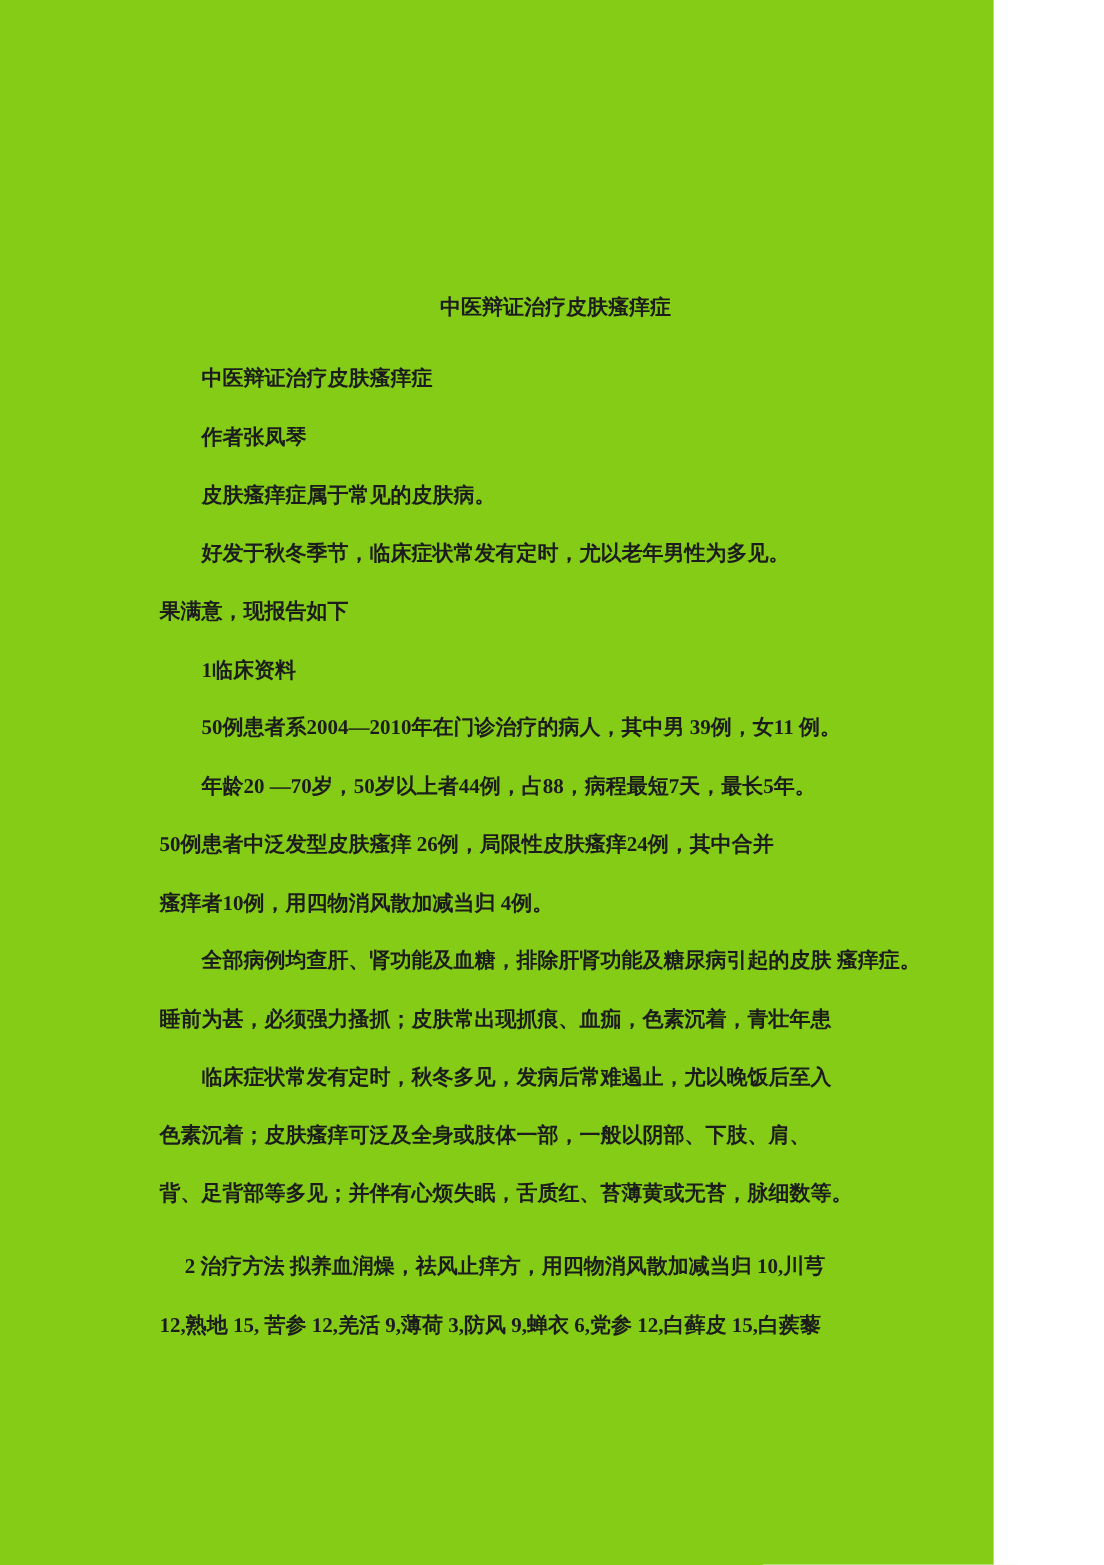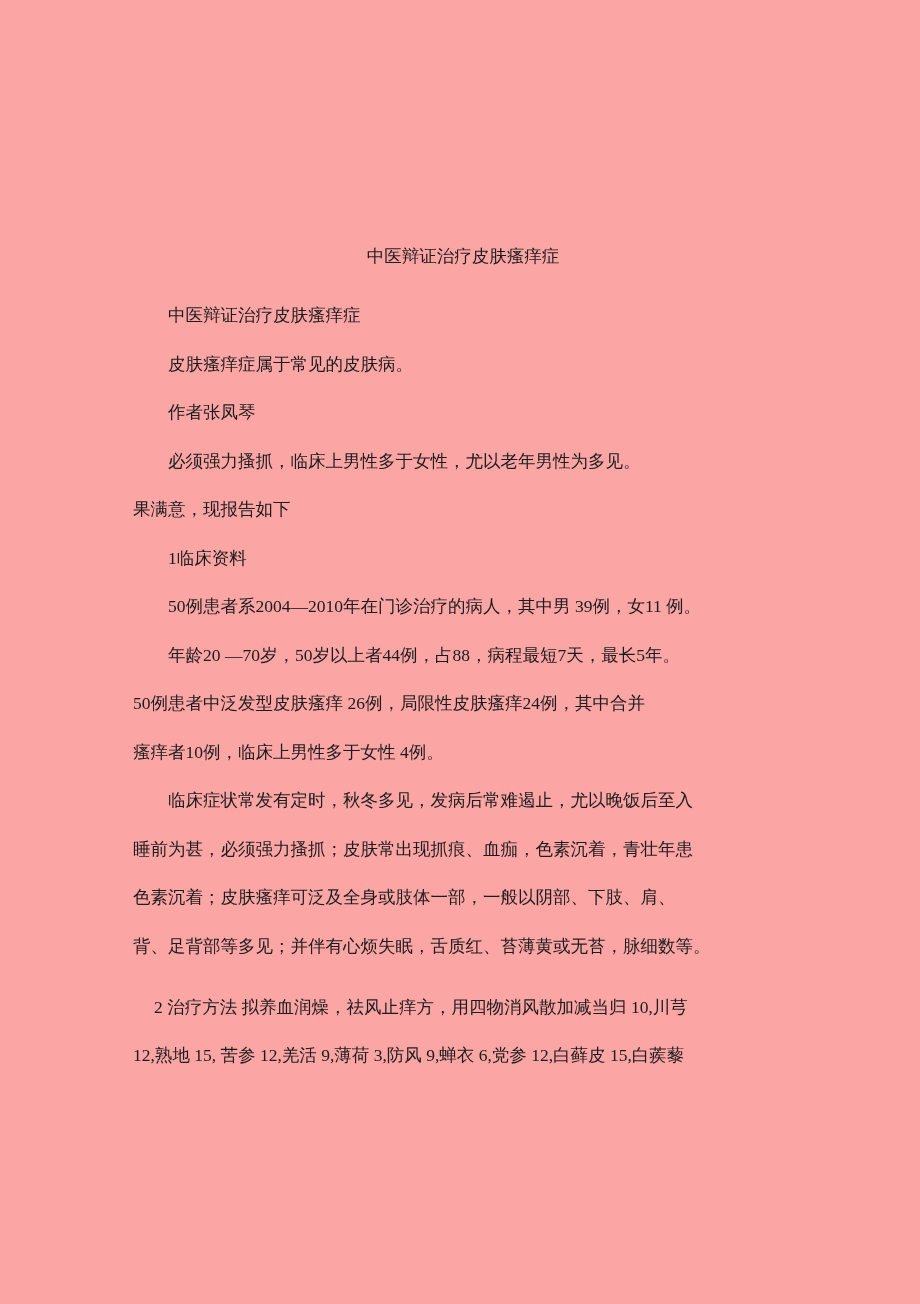--- a/index.html
+++ b/index.html
@@ -2,25 +2,26 @@
 <html><head>
 <meta charset="utf-8">
 <style>
   html, body {
     margin: 0;
     padding: 0;
     background: #ffffff;
   }
   .page {
     position: relative;
-    width: 920px;
+    width: 828px;
     height: 1304px;
-    background: #fca5a5;
+    background: #84cc16;
     overflow: hidden;
     font-family: "Liberation Serif", "DejaVu Serif", serif;
+    font-weight: bold;
   }
   .doc {
     position: absolute;
     left: 133px;
     top: 243px;
     width: 660px;
     color: #1c1c1c;
     font-size: 17.5px;
     line-height: 26px;
   }
@@ -46,29 +47,30 @@
     margin-top: 12.5px;
   }
 </style>
 </head>
 <body>
 
 <div class="page">
   <div class="doc">
       <div class="line line--center">中医辩证治疗皮肤瘙痒症</div>
       <div class="line line--indent">中医辩证治疗皮肤瘙痒症</div>
+      <div class="line line--indent">作者张凤琴</div>
       <div class="line line--indent">皮肤瘙痒症属于常见的皮肤病。</div>
-      <div class="line line--indent">作者张凤琴</div>
-      <div class="line line--indent">必须强力搔抓，临床上男性多于女性，尤以老年男性为多见。</div>
+      <div class="line line--indent">好发于秋冬季节，临床症状常发有定时，尤以老年男性为多见。</div>
       <div class="line line--left">果满意，现报告如下</div>
       <div class="line line--indent">1临床资料</div>
       <div class="line line--indent">50例患者系2004—2010年在门诊治疗的病人，其中男 39例，女11 例。</div>
       <div class="line line--indent">年龄20 —70岁，50岁以上者44例，占88，病程最短7天，最长5年。</div>
       <div class="line line--left">50例患者中泛发型皮肤瘙痒 26例，局限性皮肤瘙痒24例，其中合并</div>
-      <div class="line line--left">瘙痒者10例，临床上男性多于女性 4例。</div>
+      <div class="line line--left">瘙痒者10例，用四物消风散加减当归 4例。</div>
+      <div class="line line--indent">全部病例均查肝、肾功能及血糖，排除肝肾功能及糖尿病引起的皮肤 瘙痒症。</div>
+      <div class="line line--left">睡前为甚，必须强力搔抓；皮肤常出现抓痕、血痂，色素沉着，青壮年患</div>
       <div class="line line--indent">临床症状常发有定时，秋冬多见，发病后常难遏止，尤以晚饭后至入</div>
-      <div class="line line--left">睡前为甚，必须强力搔抓；皮肤常出现抓痕、血痂，色素沉着，青壮年患</div>
       <div class="line line--left">色素沉着；皮肤瘙痒可泛及全身或肢体一部，一般以阴部、下肢、肩、</div>
       <div class="line line--left">背、足背部等多见；并伴有心烦失眠，舌质红、苔薄黄或无苔，脉细数等。</div>
       <div class="line line--indent-sm line--sectiongap">2 治疗方法 拟养血润燥，祛风止痒方，用四物消风散加减当归 10,川芎</div>
       <div class="line line--left">12,熟地 15, 苦参 12,羌活 9,薄荷 3,防风 9,蝉衣 6,党参 12,白藓皮 15,白蒺藜</div>
     </div>
 </div>
 
 </body></html>

